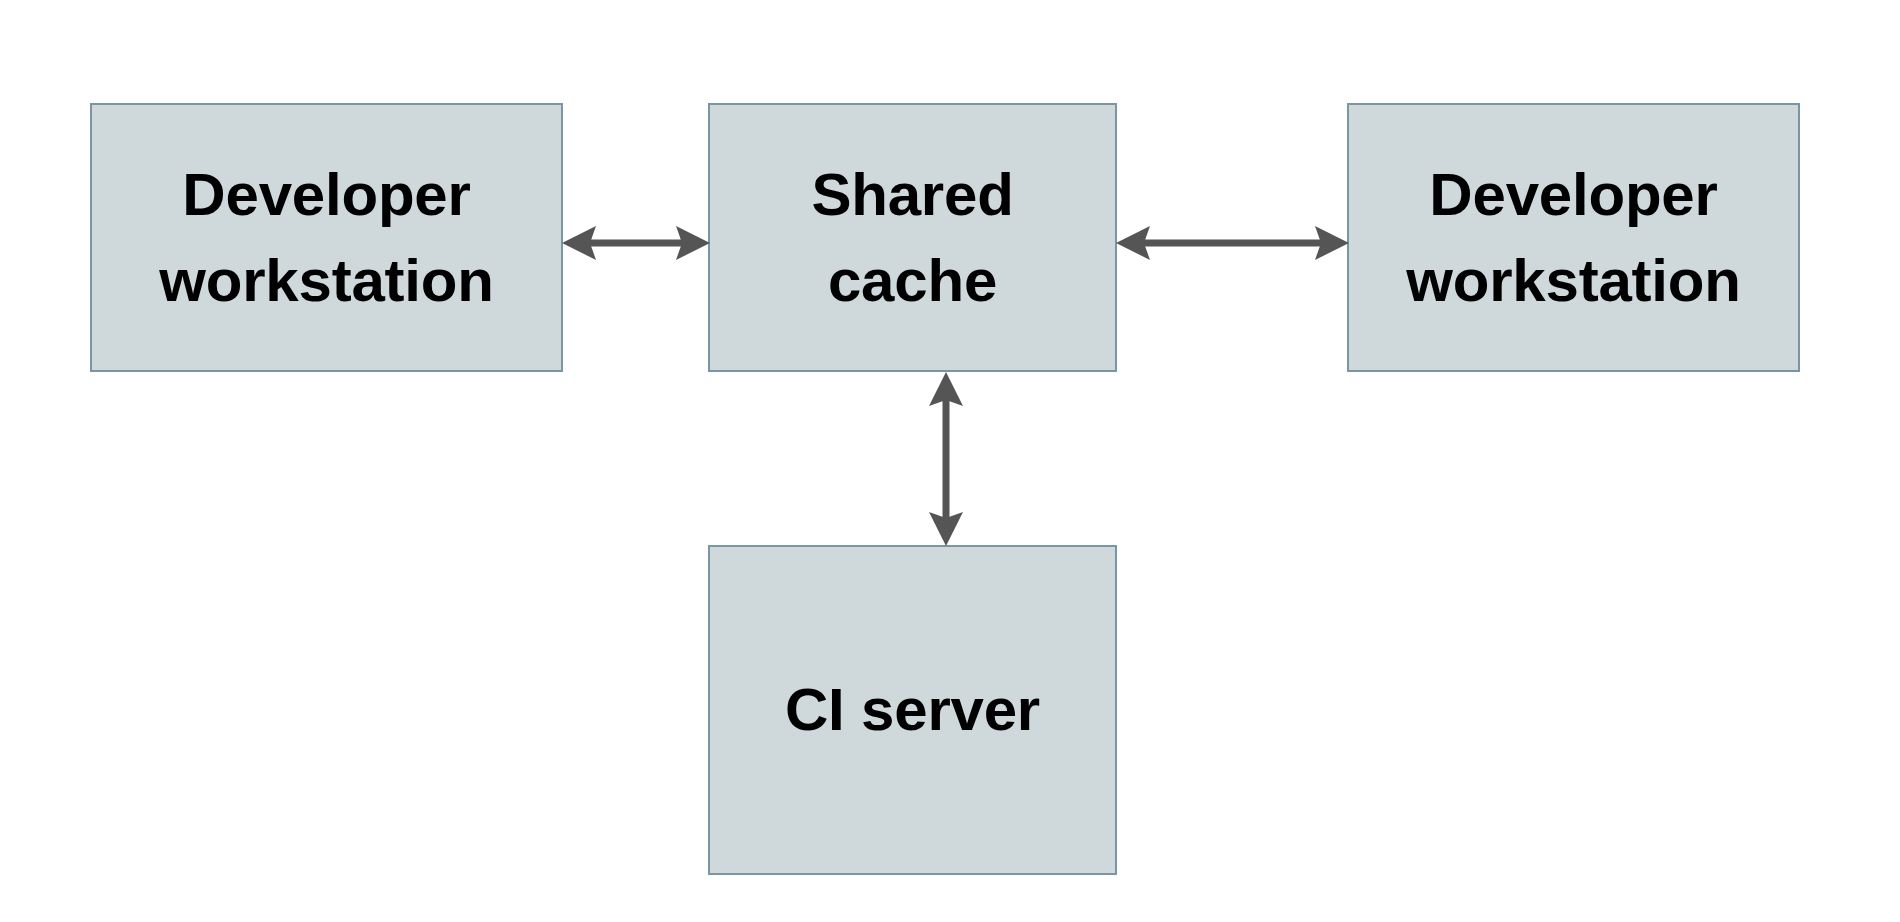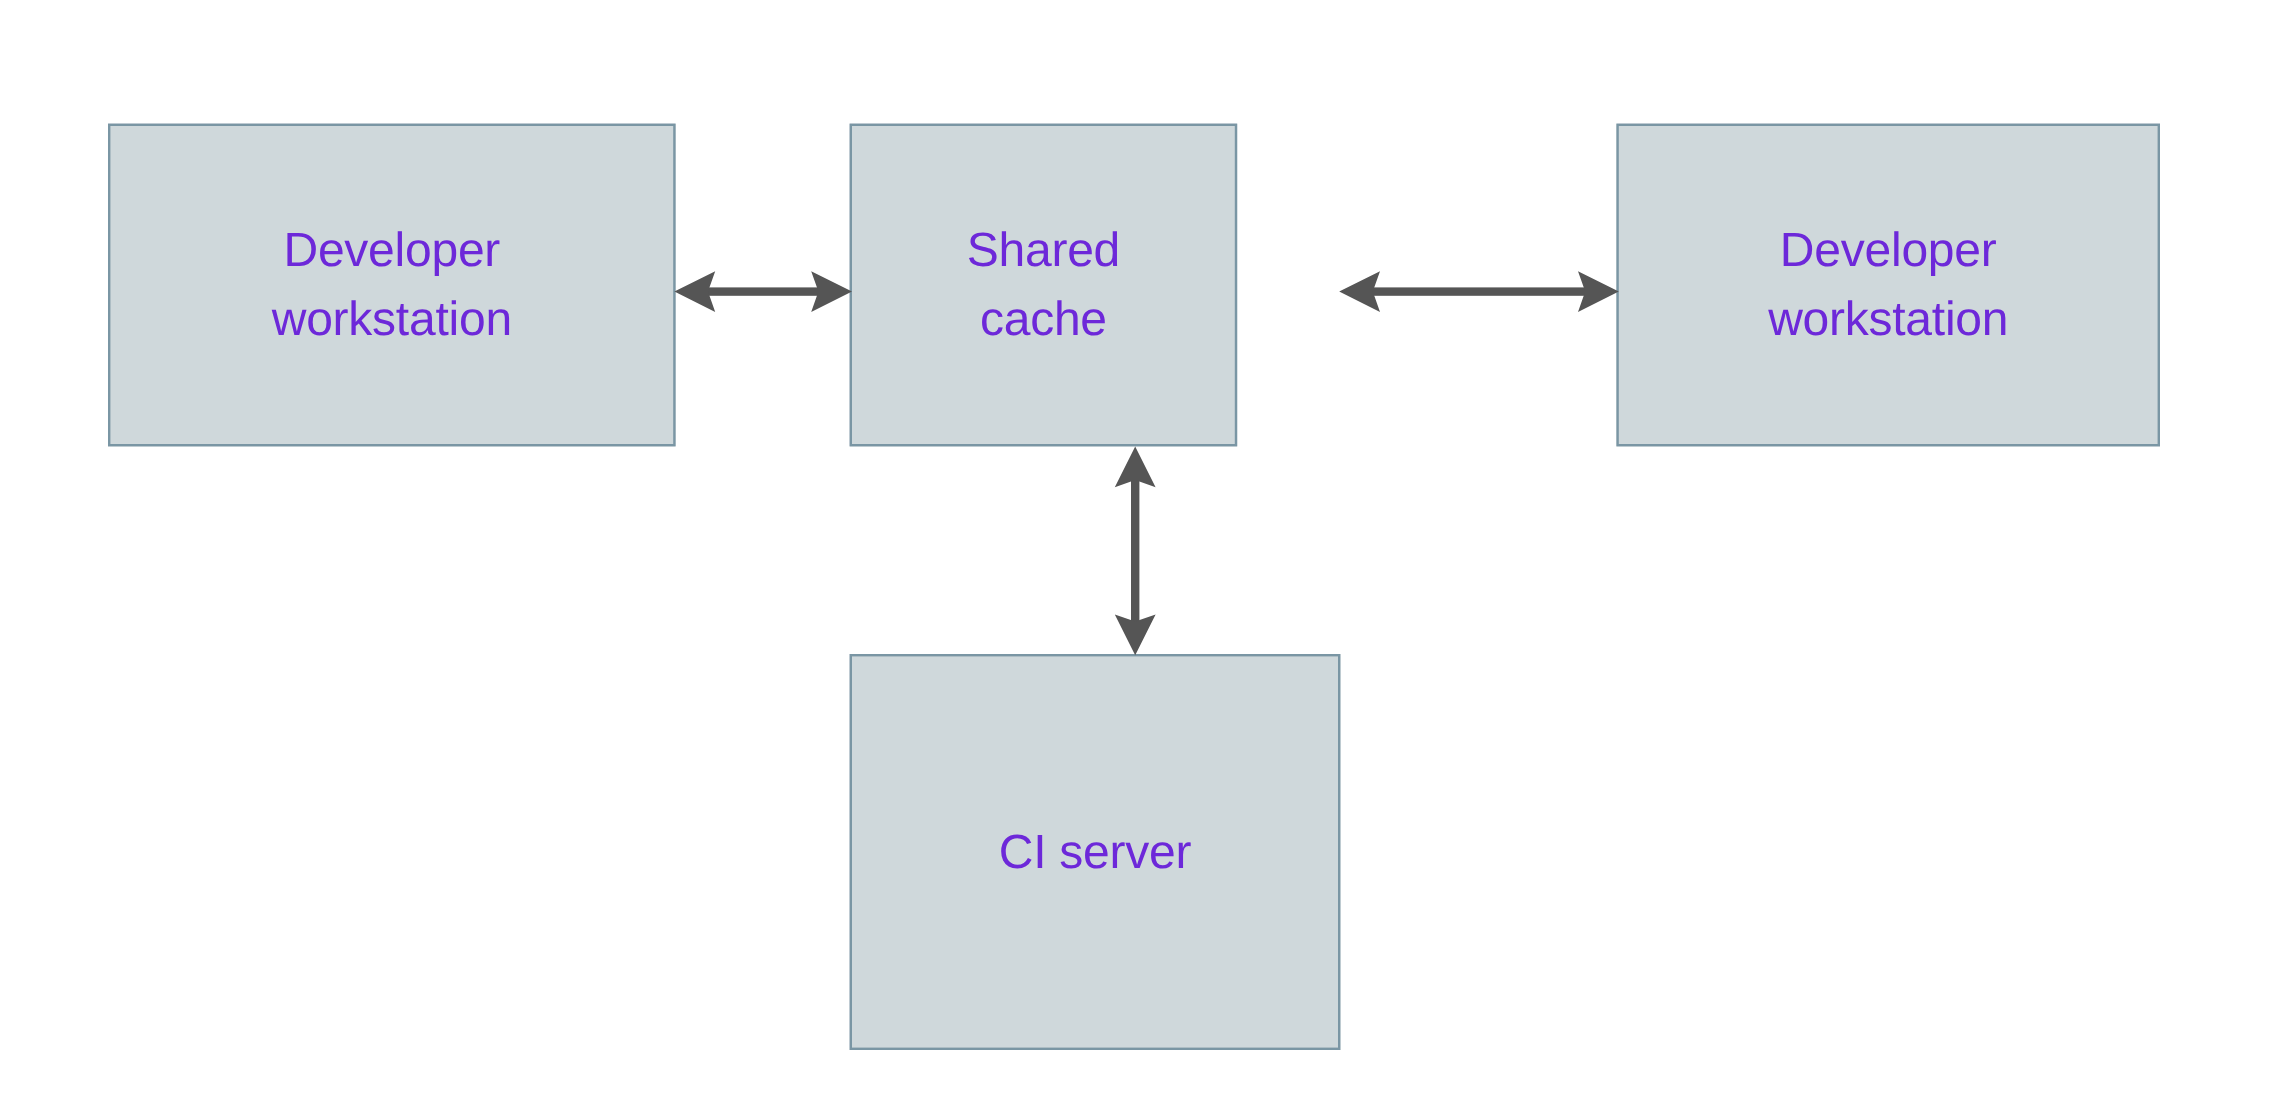--- a/index.html
+++ b/index.html
@@ -24,31 +24,31 @@
     position: absolute;
     box-sizing: border-box;
     background: #cfd8db;
     border: 2px solid #7a96a4;
     display: flex;
     align-items: center;
     justify-content: center;
     text-align: center;
   }
   .node-label {
-    font-size: 40px;
+    font-size: 60px;
     line-height: 1.42;
-    color: #6d28d9;
+    color: #000000;
     letter-spacing: -0.2px;
-    font-weight: 400;
+    font-weight: 700;
     white-space: pre-line;
     padding: 0 6px;
   }
 
   #node-dev-left   { left: 90px;   top: 103px;  width: 473px; height: 269px; }
-  #node-shared     { left: 708px;  top: 103px;  width: 323px; height: 269px; align-items: center; }
+  #node-shared     { left: 708px;  top: 103px;  width: 409px; height: 269px; align-items: center; }
   #node-dev-right  { left: 1347px; top: 103px;  width: 453px; height: 269px; }
   #node-ci         { left: 708px;  top: 545px;  width: 409px; height: 330px; }
 
   
   .connector {
     position: absolute;
     overflow: visible;
   }
   #edge-left-shared  { left: 560px; top: 212px;  width: 152px; height: 62px; }
   #edge-shared-right { left: 1114px; top: 212px; width: 237px; height: 62px; }

